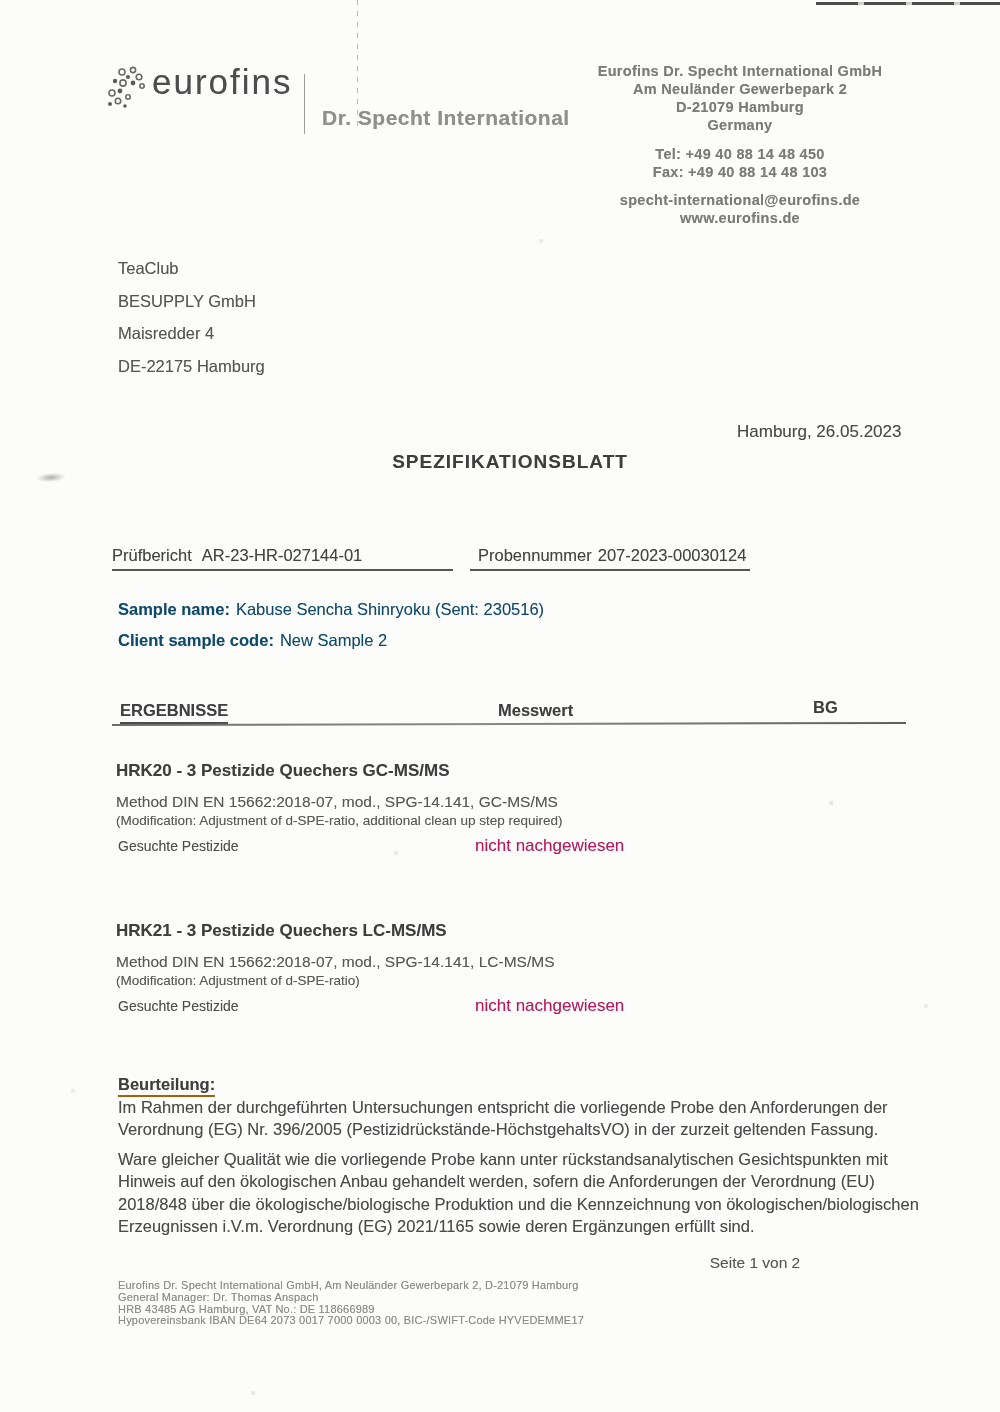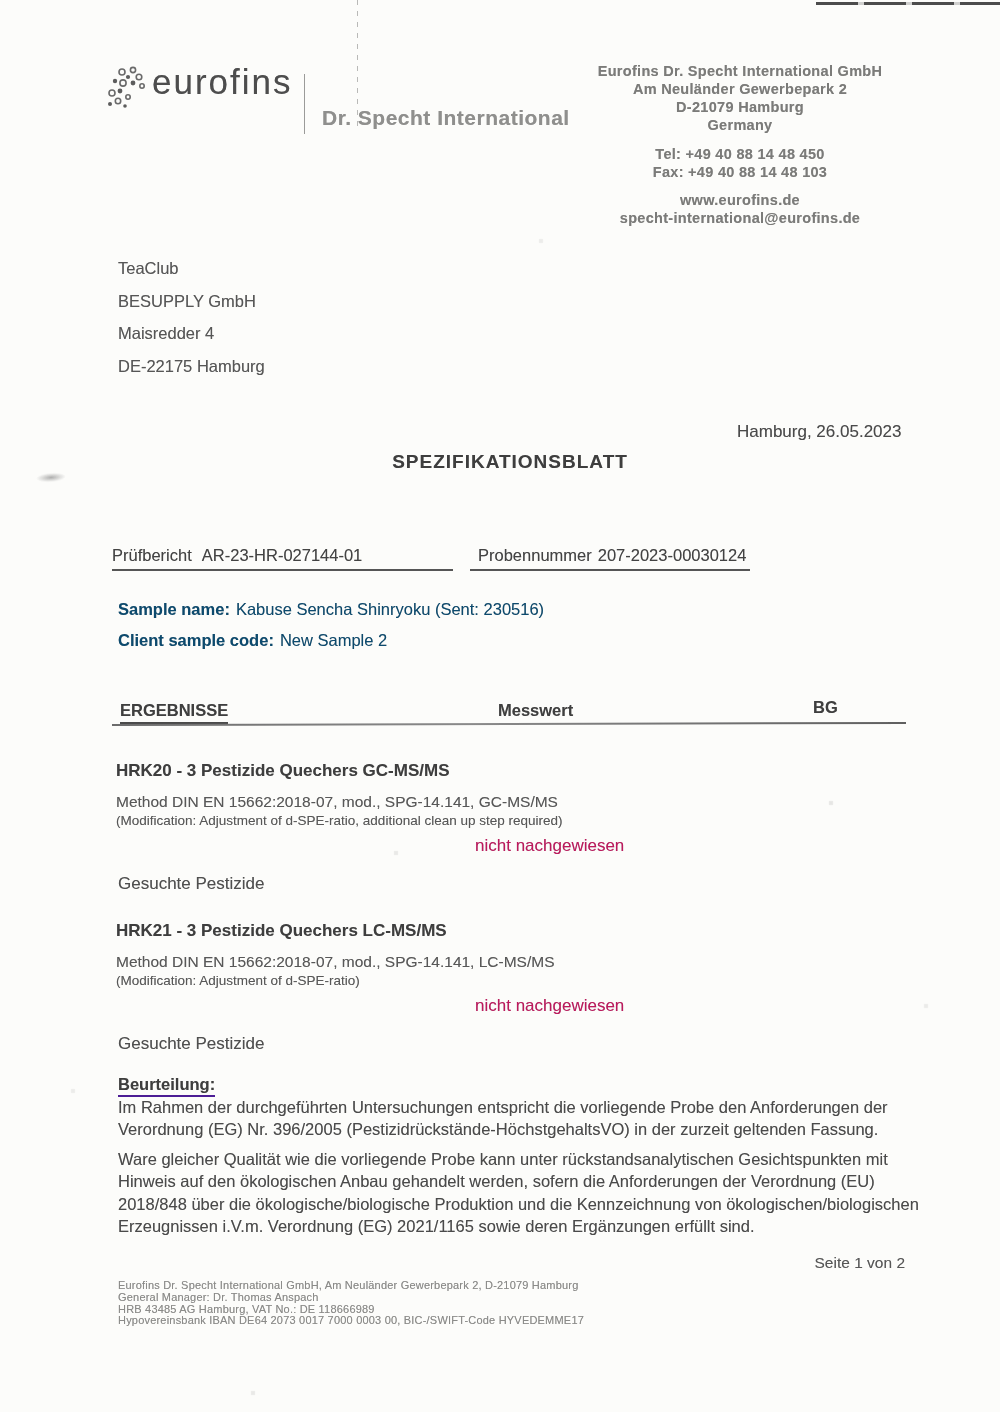--- a/index.html
+++ b/index.html
@@ -79,30 +79,30 @@
   .res-header { position: absolute; top: 701px; left: 0; width: 1000px; font-size: 16.5px; font-weight: bold; color: #3f3f3f; }
   .res-header .c1 { position: absolute; left: 120px; border-bottom: 2.5px solid #4a4a4a; padding-bottom: 2px; }
   .res-header .c2 { position: absolute; left: 498px; }
   .res-header .c3 { position: absolute; left: 813px; top: -3px; }
   .res-rule { position: absolute; top: 723px; left: 112px; width: 794px; height: 2px;
               background: linear-gradient(90deg, #6c6c6c, #8a8a8a 45%, #5f5f5f); transform: rotate(-0.15deg); }
 
   .method-section .sec-title { position: absolute; left: 116px; font-size: 17px; font-weight: bold; color: #3e3e3e; }
   .method-section .sec-method { position: absolute; left: 116px; font-size: 15.5px; color: #585858; }
   .method-section .sec-mod { position: absolute; left: 116px; font-size: 13.5px; color: #585858; }
-  .method-section .sec-param { position: absolute; left: 118px; font-size: 17px; color: #4f4f4f; margin-top: 36px; }
+  .method-section .sec-param { position: absolute; left: 118px; font-size: 14px; color: #4f4f4f; }
   .method-section .sec-value { position: absolute; left: 475px; font-size: 17px; color: #be185d; }
 
   
   .assess-head { position: absolute; top: 1075px; left: 118px; font-size: 16.5px; font-weight: bold; color: #3e3e3e;
-                 border-bottom: 2px solid #4c1d95; padding-bottom: 1px; }
+                 border-bottom: 2px solid #a16207; padding-bottom: 1px; }
   .assess-p1 { position: absolute; top: 1096px; left: 118px; width: 812px; font-size: 16.5px; line-height: 22px; color: #4a4a4a; }
   .assess-p2 { position: absolute; top: 1148px; left: 118px; width: 812px; font-size: 16.5px; line-height: 22.3px; color: #4a4a4a; }
 
-  .page-number { position: absolute; top: 1254px; left: 605px; width: 300px; text-align: right; font-size: 15.5px; color: #575757; }
+  .page-number { position: absolute; top: 1254px; left: 605px; width: 300px; text-align: center; font-size: 15.5px; color: #575757; }
 
   
   .footer { position: absolute; top: 1280px; left: 118px; width: 720px; font-size: 11px; line-height: 11.8px; color: #8b8b89; letter-spacing: 0.2px; }
 </style>
 </head>
 <body>
 
 <div class="page">
 
   <div class="scan-topline"></div>
@@ -141,22 +141,22 @@
       <div>Eurofins Dr. Specht International GmbH</div>
       <div>Am Neuländer Gewerbepark 2</div>
       <div>D-21079 Hamburg</div>
       <div>Germany</div>
     </div>
     <div class="telfax">
       <div>Tel: +49 40 88 14 48 450</div>
       <div>Fax: +49 40 88 14 48 103</div>
     </div>
     <div class="online">
+      <div>specht-international@eurofins.de</div>
       <div>www.eurofins.de</div>
-      <div>specht-international@eurofins.de</div>
     </div>
   </div>
 
   <div class="recipient">
     <div>TeaClub</div>
     <div>BESUPPLY GmbH</div>
     <div>Maisredder 4</div>
     <div>DE-22175 Hamburg</div>
   </div>
 

